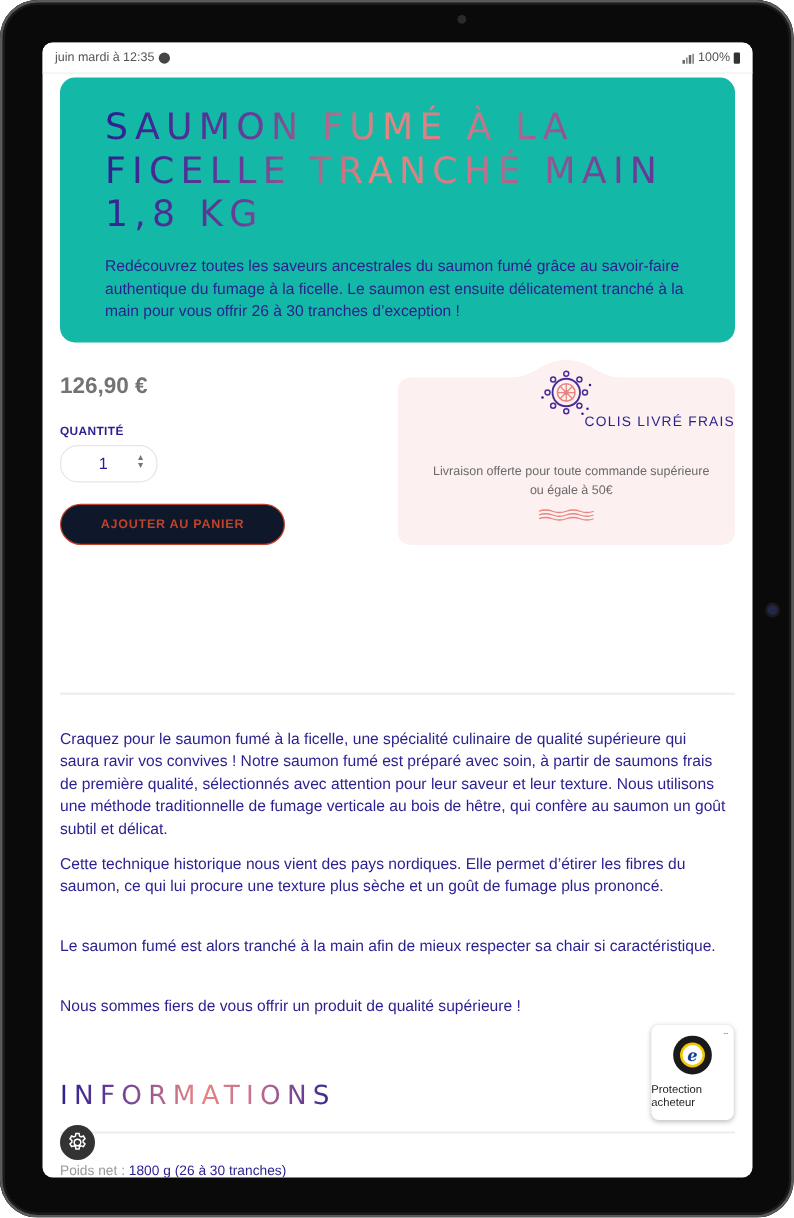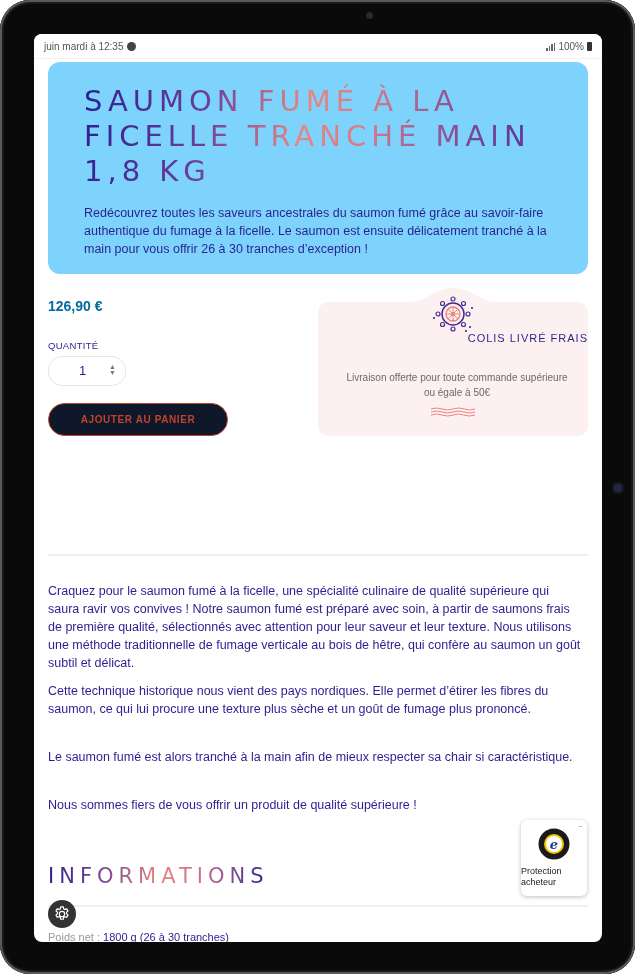--- a/index.html
+++ b/index.html
@@ -10,27 +10,27 @@
   .screen { position:absolute; left:34px; top:34px; width:568px; height:908px; background:#ffffff; border-radius:8px; overflow:hidden; }
 
   .statusbar { position:absolute; left:0; top:0; width:568px; height:24px; background:#fff; border-bottom:1px solid #f0f0f0; font-size:10px; color:#555; }
   .statusbar .left { position:absolute; left:10px; top:7px; display:flex; align-items:center; gap:3px; }
   .statusbar .right { position:absolute; right:10px; top:7px; display:flex; align-items:center; gap:3px; }
   .dot-icon { width:9px; height:9px; border-radius:50%; background:#444; display:inline-block; }
   .signal { display:inline-flex; align-items:flex-end; gap:1px; height:8px; }
   .signal i { display:block; width:1.5px; background:#666; }
   .battery { width:5px; height:9px; background:#333; border-radius:1px; display:inline-block; position:relative; }
 
-  .hero { position:absolute; left:14px; top:28px; width:540px; height:212px; background:#7dd3fc; border-radius:12px; }
+  .hero { position:absolute; left:14px; top:28px; width:540px; height:212px; background:#14b8a6; border-radius:12px; }
   .hero h1 { margin:0; position:absolute; left:36px; top:22px; width:480px; font-weight:400; font-size:29px; line-height:35px; letter-spacing:5px; font-family:"DejaVu Sans", sans-serif;
     background:linear-gradient(100deg,#2b1f91 0%, #6b3d99 25%, #e8857f 45%, #d57b8a 58%, #7a4596 80%, #4a2b95 100%); -webkit-background-clip:text; background-clip:text; color:transparent; }
   .hero p { margin:0; position:absolute; left:36px; top:142px; width:490px; font-size:12.5px; line-height:18px; color:#2a1f8f; }
 
-  .price { position:absolute; left:14px; top:264px; font-size:14px; font-weight:700; color:#0369a1; }
-  .qty-label { position:absolute; left:14px; top:306px; font-size:9.5px; font-weight:400; color:#2a1f8f; letter-spacing:0.3px; }
+  .price { position:absolute; left:14px; top:264px; font-size:18px; font-weight:700; color:#737373; }
+  .qty-label { position:absolute; left:14px; top:306px; font-size:9.5px; font-weight:700; color:#2a1f8f; letter-spacing:0.3px; }
   .qty { position:absolute; left:14px; top:322px; width:76px; height:28px; border:1px solid #e6e6e6; border-radius:14px; background:#fff; }
   .qty .val { position:absolute; left:30px; top:6px; font-size:13px; color:#2a1f8f; }
   .qty .arrows { position:absolute; left:60px; top:7px; font-size:7px; line-height:6px; color:#777; text-align:center; }
   .add-btn { position:absolute; left:14px; top:369px; width:178px; height:31px; border:1.5px solid #c0432b; border-radius:17px; background:#0f172a; color:#c0432b; font-size:10px; font-weight:700; letter-spacing:0.6px; display:flex; align-items:center; justify-content:center; cursor:pointer; }
 
   .shipping { position:absolute; left:284px; top:254px; width:270px; height:148px; }
   .shipping svg.bg { position:absolute; left:0; top:0; }
   .ship-icon { position:absolute; left:112px; top:6px; width:46px; height:40px; }
   .ship-title { position:absolute; left:0; top:44px; width:270px; text-align:right; font-size:11px; letter-spacing:1px; color:#2a1f8f; }
   .ship-text { position:absolute; left:24px; top:82px; width:230px; text-align:center; font-size:10px; line-height:15px; color:#6a6a6a; }

